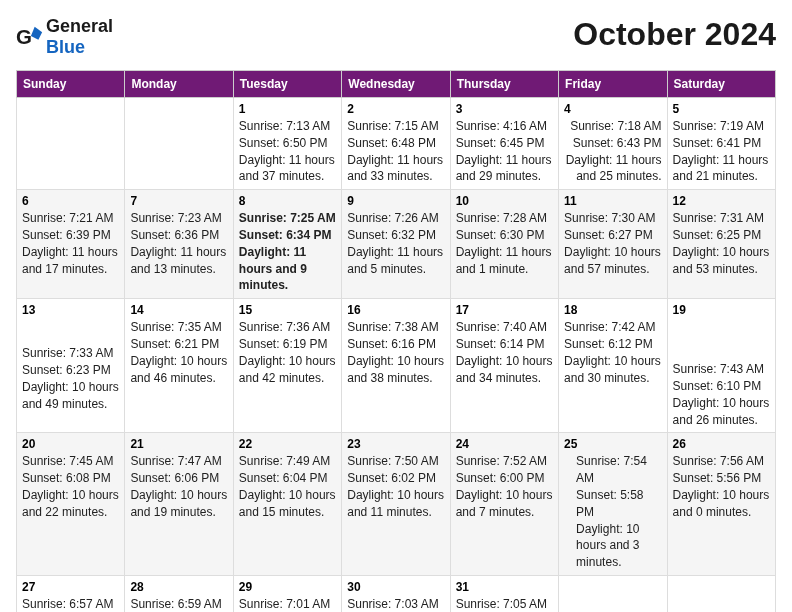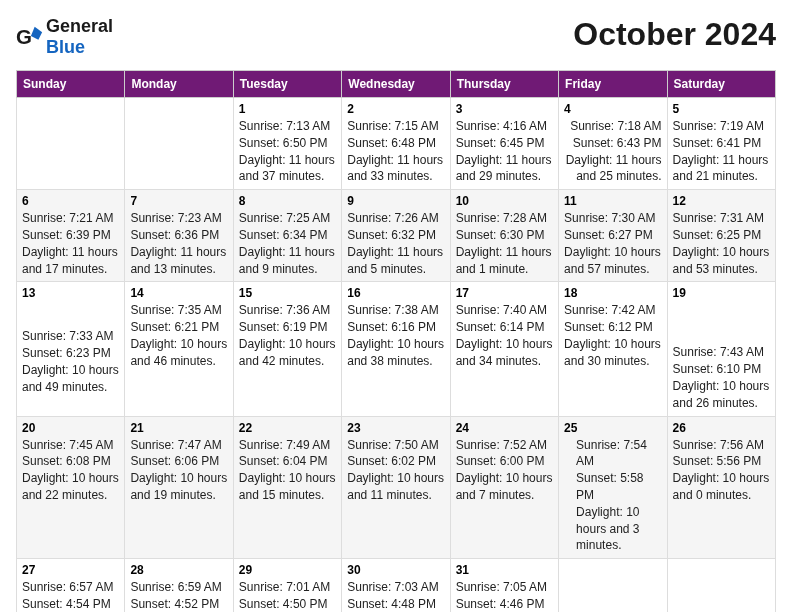--- a/index.html
+++ b/index.html
@@ -156,21 +156,21 @@
 Daylight: 11 hours and 17 minutes.</div>
         </td>
         <td>
           <span class="day-num">7</span>
           <div class="day-info" style="white-space: pre-line;">Sunrise: 7:23 AM
 Sunset: 6:36 PM
 Daylight: 11 hours and 13 minutes.</div>
         </td>
         <td>
           <span class="day-num">8</span>
-          <div class="day-info" style="white-space: pre-line;">Sunrise: 7:25 AM
+          <div class="day-info" style="white-space: pre-line; font-weight: bold;">Sunrise: 7:25 AM
 Sunset: 6:34 PM
 Daylight: 11 hours and 9 minutes.</div>
         </td>
         <td>
           <span class="day-num">9</span>
           <div class="day-info" style="white-space: pre-line;">Sunrise: 7:26 AM
 Sunset: 6:32 PM
 Daylight: 11 hours and 5 minutes.</div>
         </td>
         <td>

